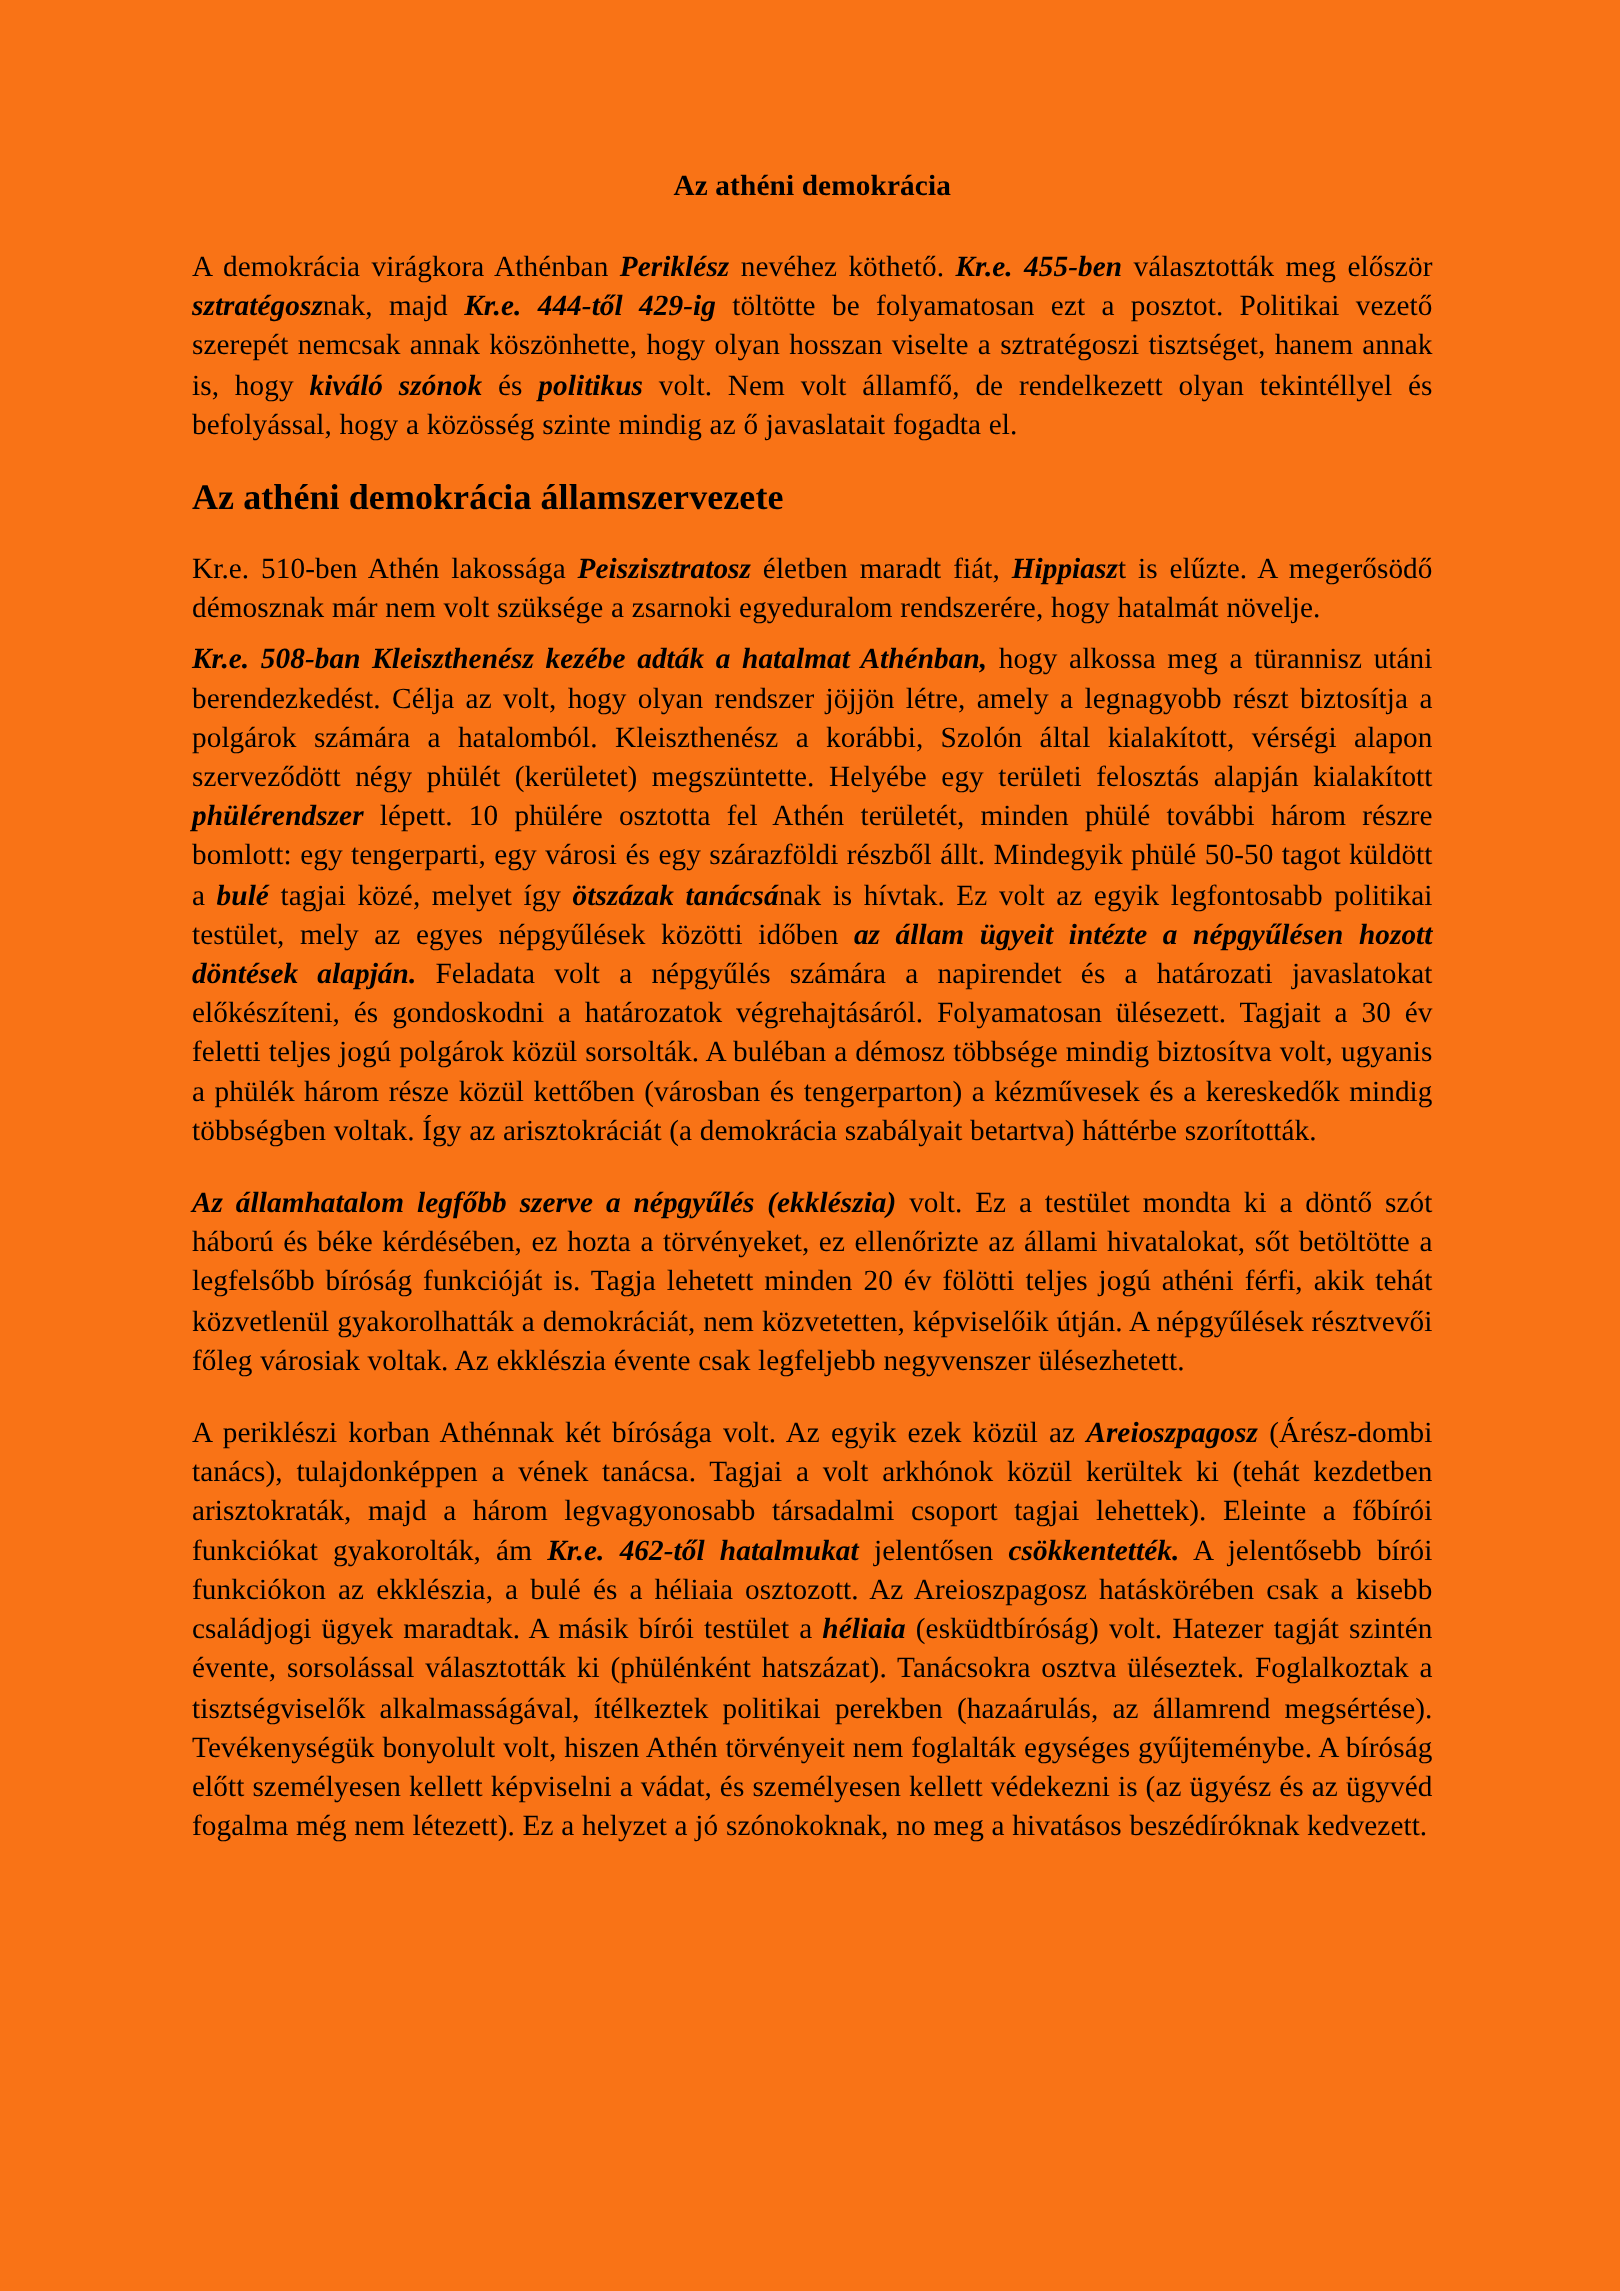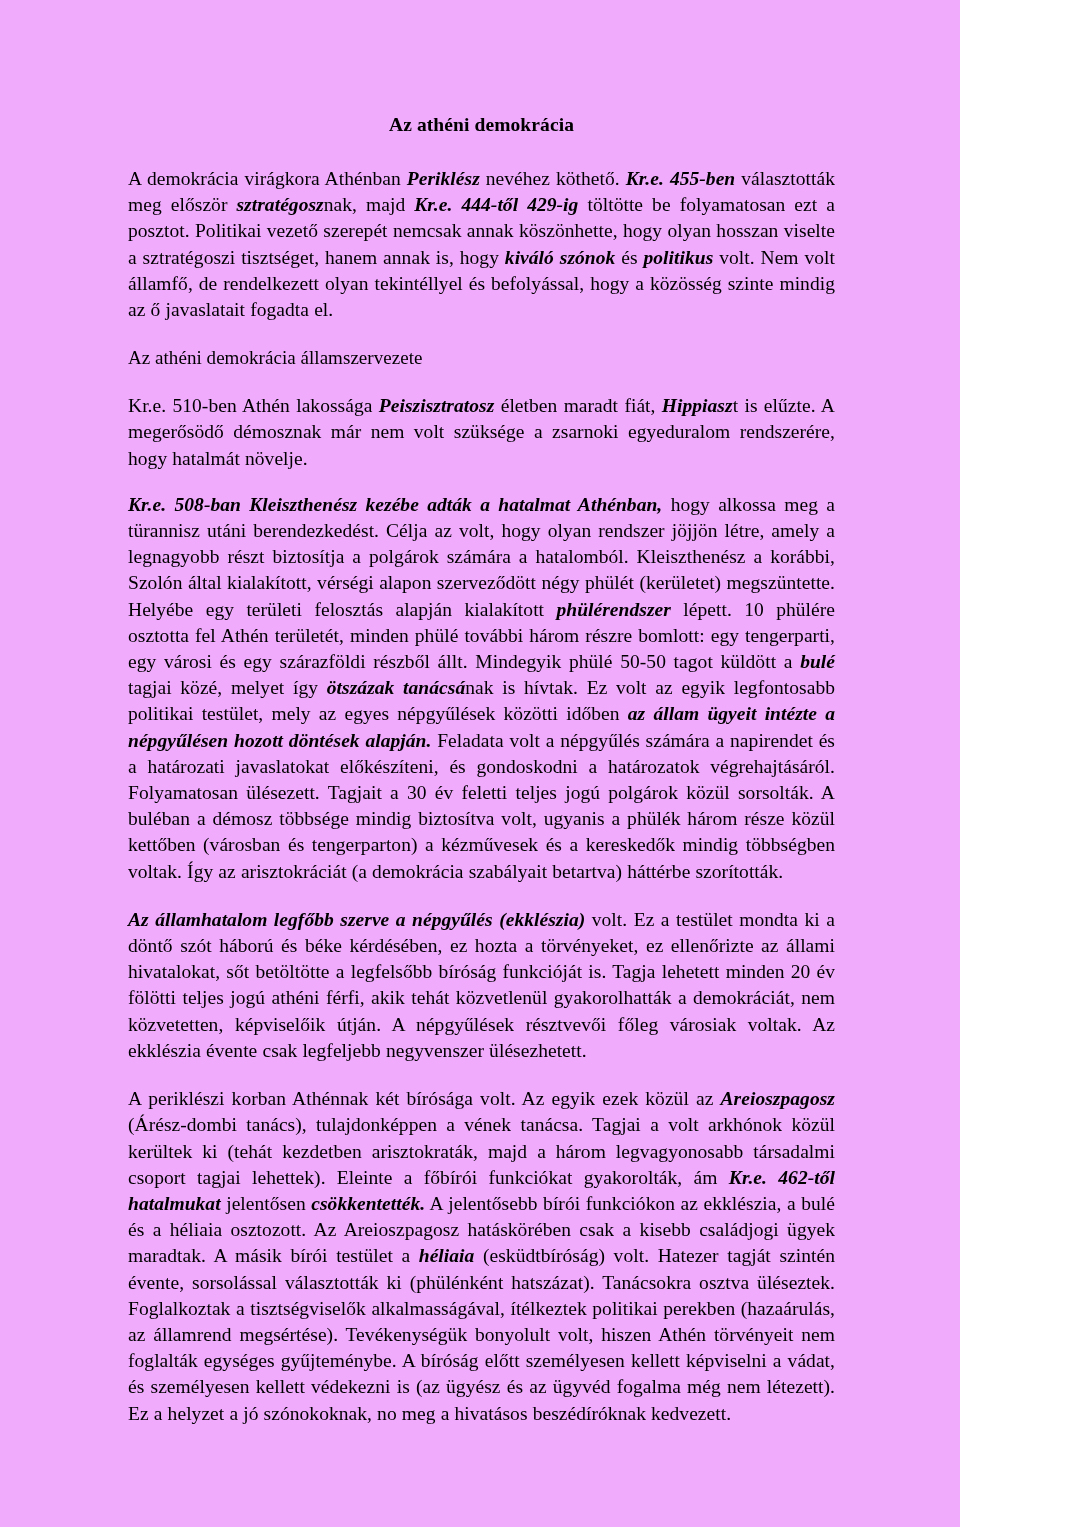--- a/index.html
+++ b/index.html
@@ -10,57 +10,57 @@
   }
   body {
     width: 1080px;
     height: 1527px;
     font-family: "Liberation Serif", "DejaVu Serif", serif;
     color: #000000;
     overflow: hidden;
   }
   .page {
     position: relative;
-    width: 960px;
+    width: 1080px;
     height: 1527px;
-    background: #f0abfc;
+    background: #f97316;
     box-sizing: border-box;
     padding: 112px 125px 0 128px;
   }
   .doc-title {
     text-align: center;
     font-size: 19.5px;
     font-weight: bold;
     line-height: 26px;
     margin: 0 0 28px 0;
     letter-spacing: 0.1px;
   }
   .section-heading {
-    font-size: 19px;
-    font-weight: normal;
+    font-size: 24px;
+    font-weight: bold;
     line-height: 26px;
     margin: 0 0 22px 0;
     text-align: left;
     letter-spacing: 0.05px;
   }
   p.para {
     font-size: 19.5px;
     line-height: 26.2px;
     text-align: justify;
     text-justify: inter-word;
     margin: 0 0 22px 0;
     letter-spacing: 0.05px;
     word-spacing: 0.2px;
     hyphens: none;
   }
   p.para:last-child {
     margin-bottom: 0;
   }
   p.tight {
-    margin-bottom: 20px;
+    margin-bottom: 8px;
   }
   b, strong {
     font-weight: bold;
     font-style: italic;
   }
 </style>
 </head>
 <body>
 
 <div class="page">

